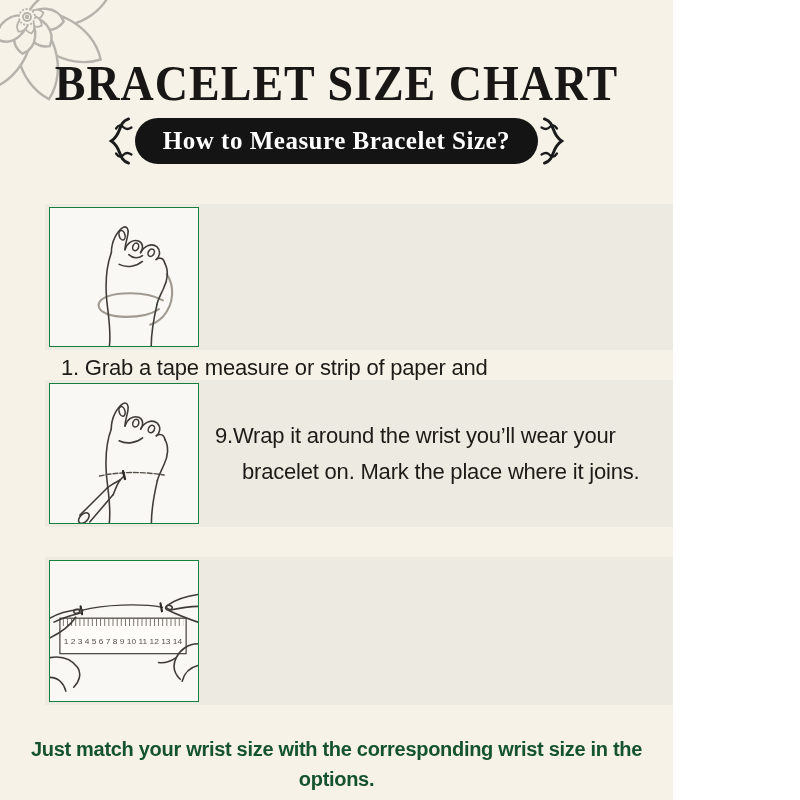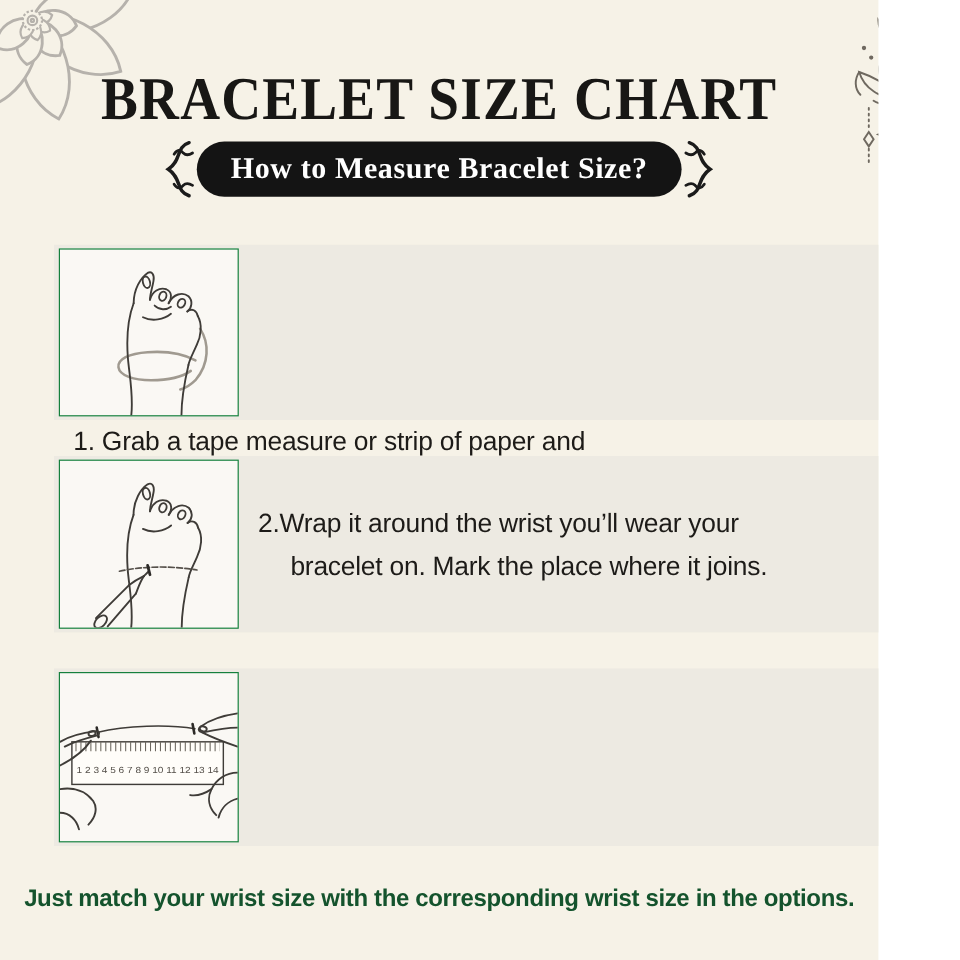--- a/index.html
+++ b/index.html
@@ -1,17 +1,17 @@
 <!DOCTYPE html>
 <html><head>
 <meta charset="utf-8">
 <style>
   html,body{margin:0;padding:0;}
   #canvas{
-    position:relative;width:732px;height:800px;overflow:hidden;
+    position:relative;width:673px;height:800px;overflow:hidden;
     background:#f6f2e7;
     font-family:"Liberation Sans",sans-serif;
   }
   
   .mandala{position:absolute;left:0;top:0;}
   .pendant{position:absolute;left:698px;top:0;}
   
   .title{
     position:absolute;left:0;right:0;top:56px;text-align:center;
     font-family:"Liberation Serif",serif;font-weight:700;font-size:46px;
@@ -202,21 +202,21 @@
           <path d="M40,141 L64,113"></path>
           <ellipse cx="34" cy="137" rx="6.5" ry="4" transform="rotate(-45 34 137)"></ellipse>
           <path d="M58,106 C63,102 67,100 71,98"></path>
           <path d="M64,113 C66,108 68,102 71,98"></path>
           <path d="M71,98 l4,-4"></path>
         </g>
         <path d="M74,89 l2,8" stroke="#2c2a27" stroke-width="2.4" stroke-linecap="round" fill="none"></path>
       </svg>
     </div>
     <div class="step-text">
-      <span>2.Wrap it around the wrist you’ll wear your
+      <span>9.Wrap it around the wrist you’ll wear your
 bracelet on. Mark the place where it joins.</span>
     </div>
   </div>
 
   <div class="panel p3">
     <div class="illus-box">
       <svg viewBox="0 0 150 142">
         <g>
           <rect x="10" y="58" width="128" height="36" fill="#fffdf9" stroke="#3f3c38" stroke-width="1.2"></rect>
           <line x1="13" y1="62" x2="135" y2="62" stroke="#6b665e" stroke-width="8" stroke-dasharray="0.9 3.3"></line>

